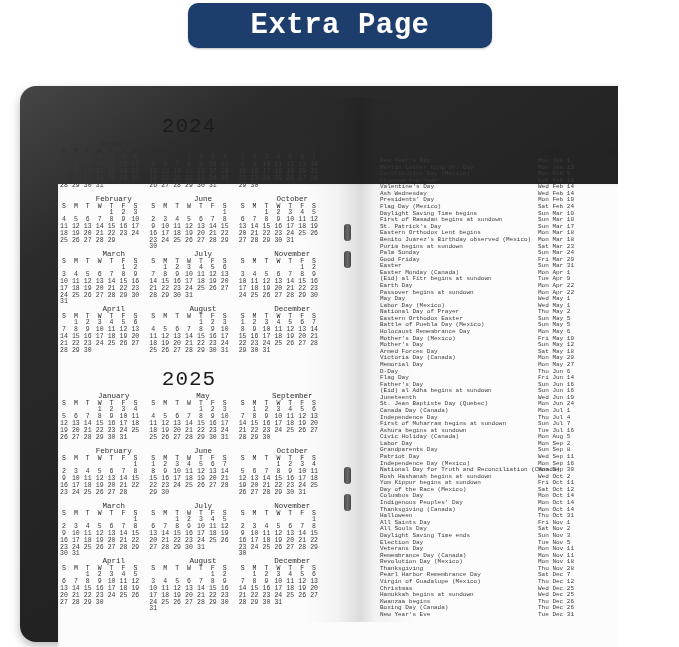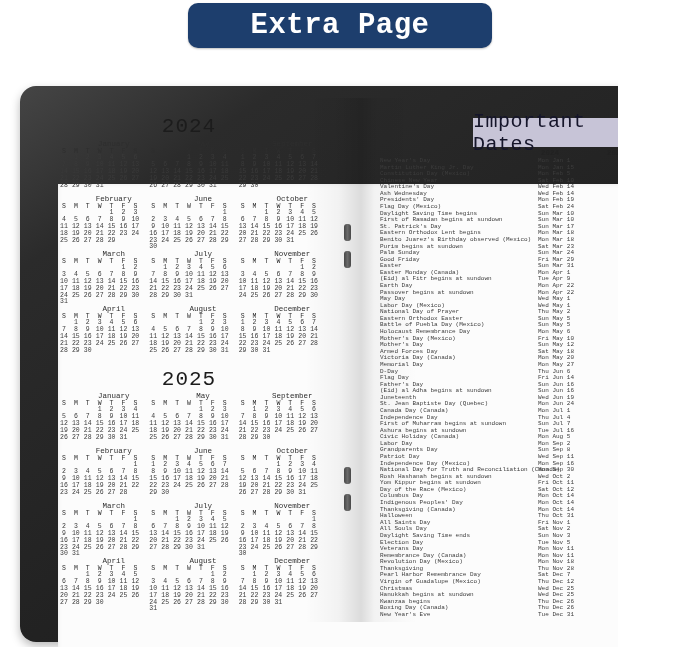--- a/index.html
+++ b/index.html
@@ -1167,23 +1167,20 @@
           <span>26</span>
           <span>27</span>
           <span>28</span>
           <span>29</span>
           <span>30</span>
           <span>31</span>
         </div>
       </div>
     </div>
 
-  <div class="id-box">
-    <span>Important Dates</span>
-  </div>
   <div class="col-head h24">2024</div>
   <div class="col-head h25">2025</div>
   <div class="dates-rows" id="dates-rows">
       <div class="dates-row">
         <span class="dr-name">New Year's Day</span>
         <span class="dr-24">Mon Jan 1</span>
         <span class="dr-25">Wed Jan 1</span>
       </div>
       <div class="dates-row">
         <span class="dr-name">Martin Luther King Jr. Day</span>

